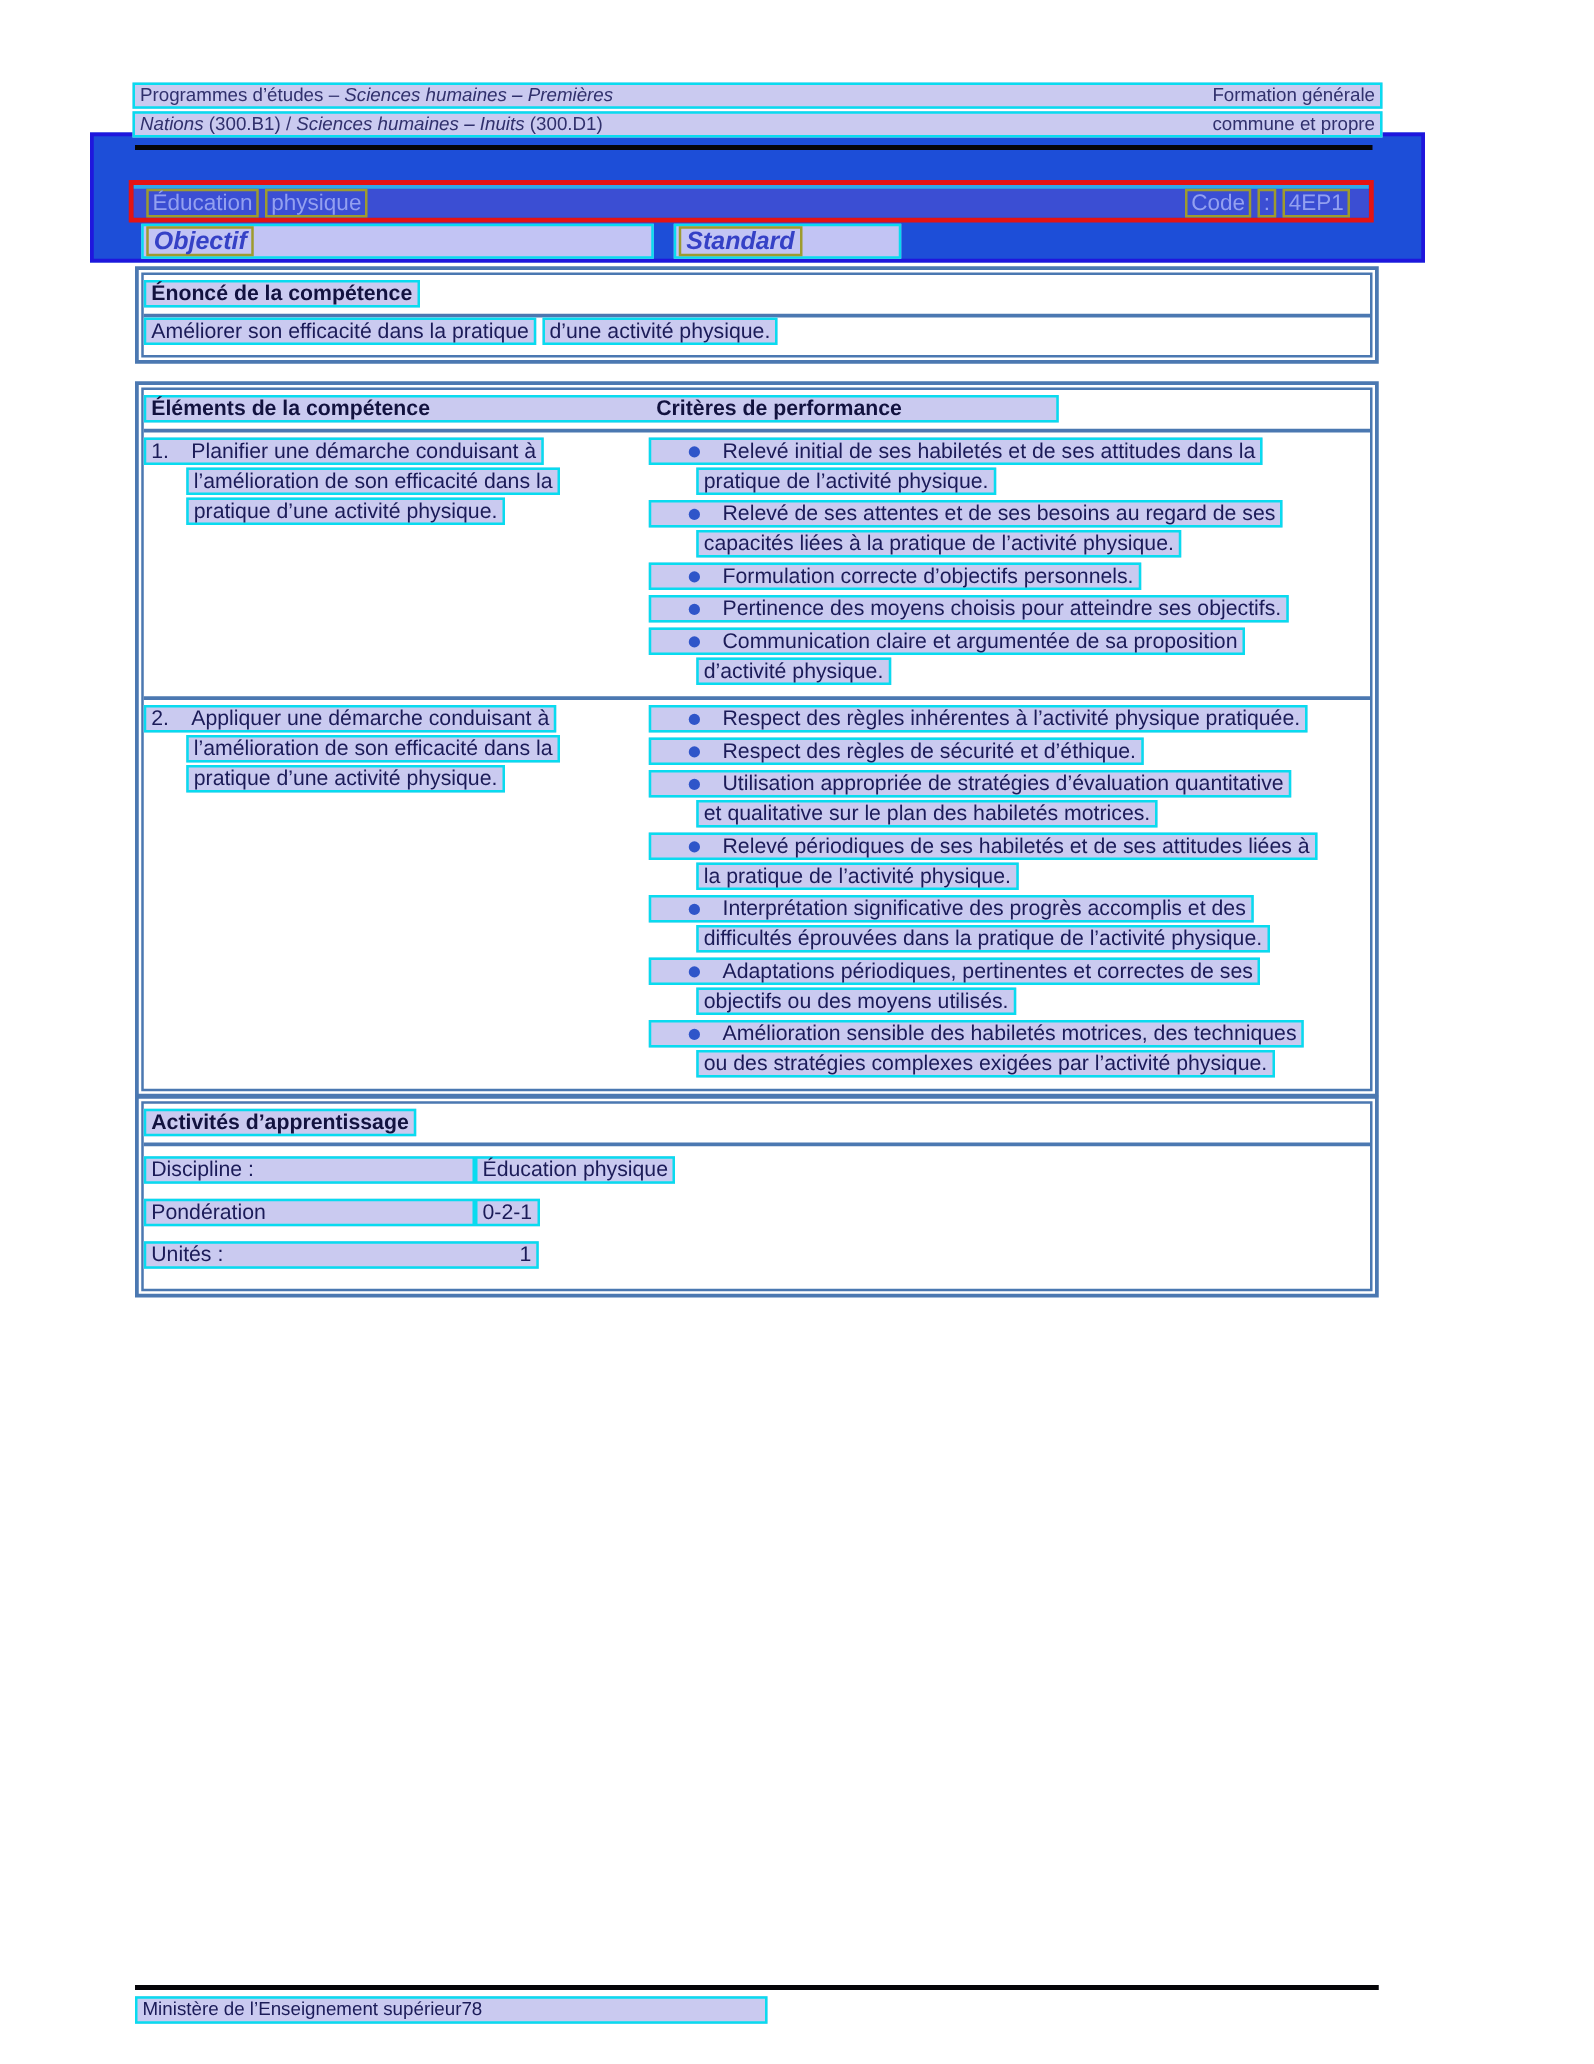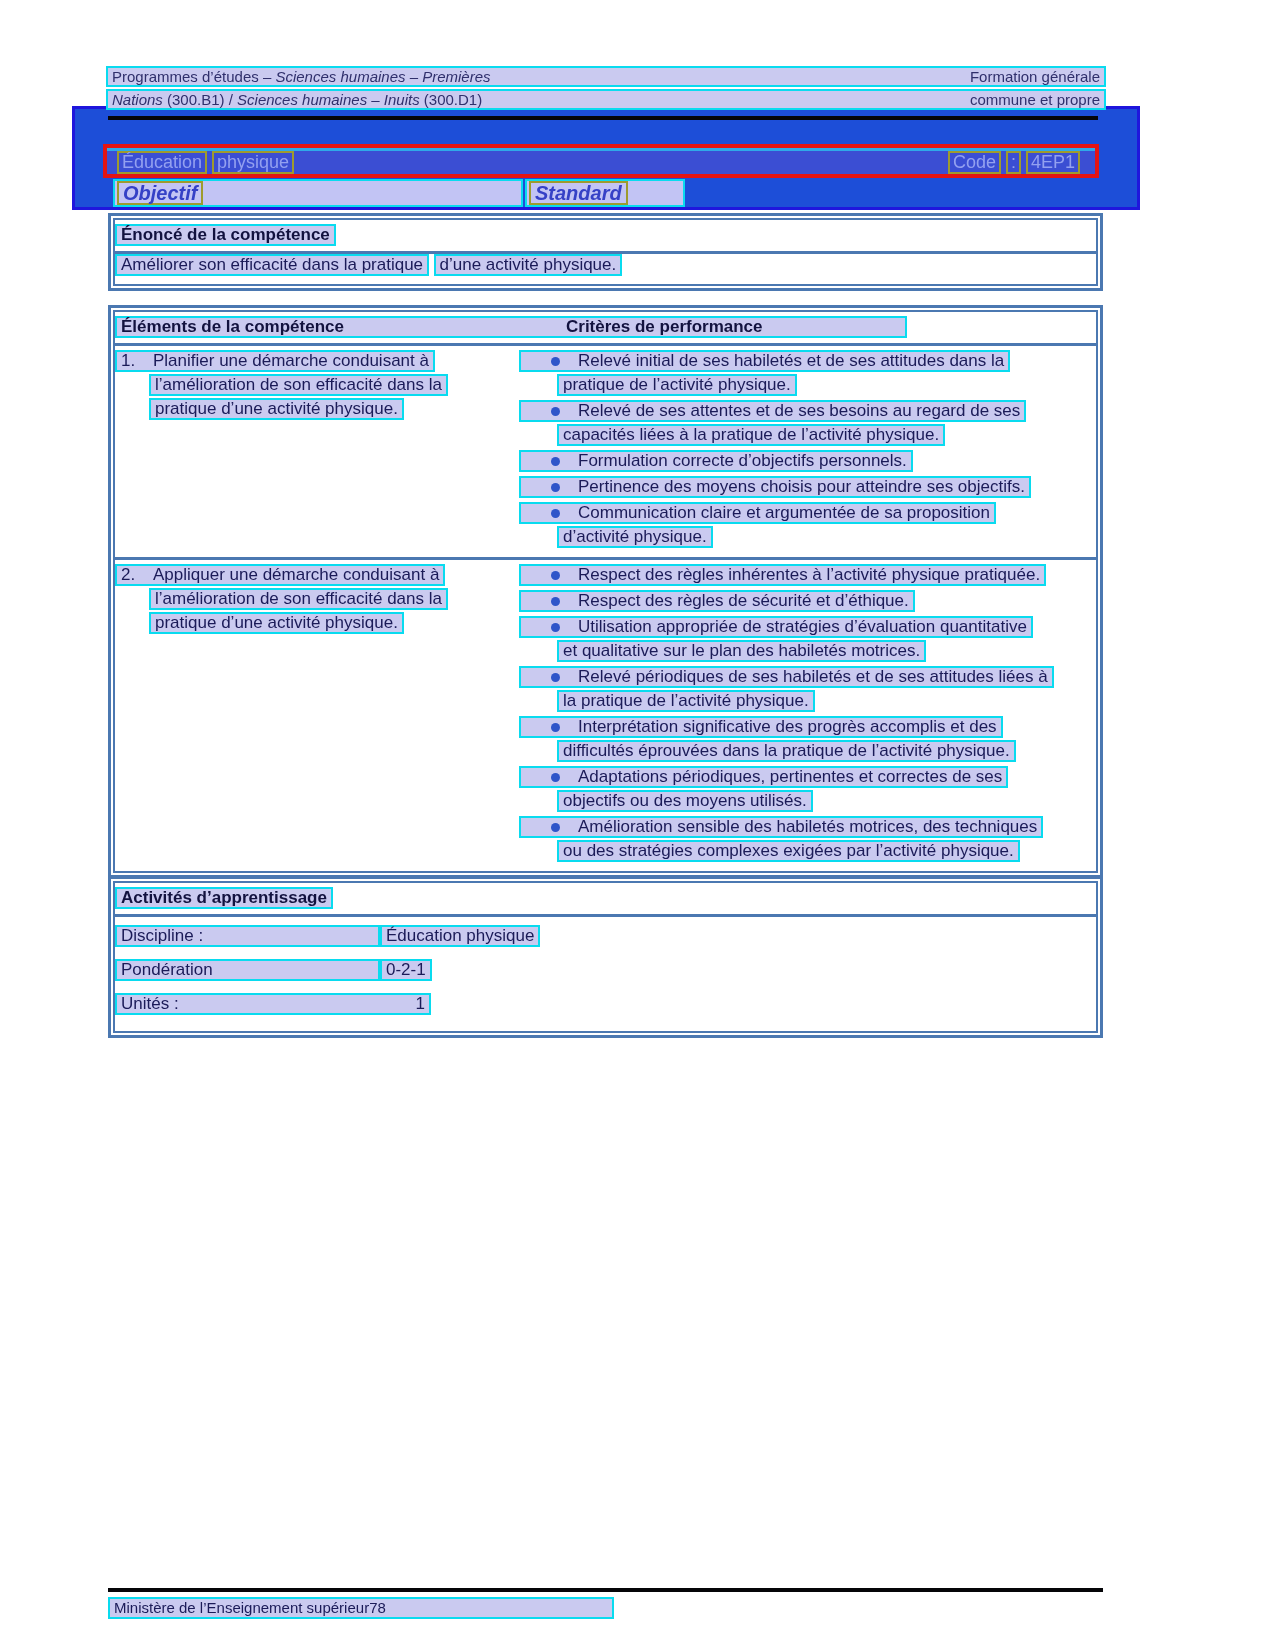--- a/index.html
+++ b/index.html
@@ -34,37 +34,37 @@
     display:flex; align-items:center; padding:0 10px; font-size:18px; color:#93a0f0;
   }
   .wbox { border:2px solid #9e9b2e; padding:0 3px; margin-right:5px; display:inline-block; line-height:19px; }
   .banner-right { margin-left:auto; display:flex; align-items:center;padding-left:44px; }
   .obj-row { position:absolute; left:38px; top:70px; display:flex; }
   .obj-box, .std-box {
     box-sizing:border-box; height:28px; background:#c2c4f4; border:2px solid #09dbef;
     display:flex; align-items:center; padding:0 2px;
   }
   .obj-box { width:410px; }
-  .std-box { width:160px; margin-left:2px; }
+  .std-box { width:182px; margin-left:16px; }
   .obj-word {
     border:2px solid #9e9b2e; padding:0 4px; font-size:20px; font-weight:bold; font-style:italic;
     color:#3541c6; line-height:20px;
   }
 
   
   .tbl { position:absolute; left:108px; width:995px; border:3px solid #4b78b1; box-sizing:border-box; background:#fff; }
   .tbl-inner { border:2px solid #4b78b1; margin:2px; background:#fff; }
   .sec-head { padding:4px 0 3px 0; border-bottom:3px solid #4b78b1; }
   .sec-body { padding:0 0 6px 0; }
 
   .enonce-tbl { top:213px; }
   .main-tbl   { top:305px; }
   .act-tbl    { top:876px; }
 
-  .thead-box { display:flex; width:792px;gap:41px; }
+  .thead-box { display:flex; width:732px; }
   .thead-c1 { width:404px; }
   .trow { display:flex; padding:4px 0 5px 0; }
   .trow.divider { border-bottom:3px solid #4b78b1; }
   .col-el { width:404px; }
   .col-cr { flex:1; }
   .el-num { display:inline-block; width:32px; }
   .el-cont { margin-left:34px; }
   .crit { margin-bottom:4px; }
   .cl1 { }
   .cl2 { margin-left:38px; }

